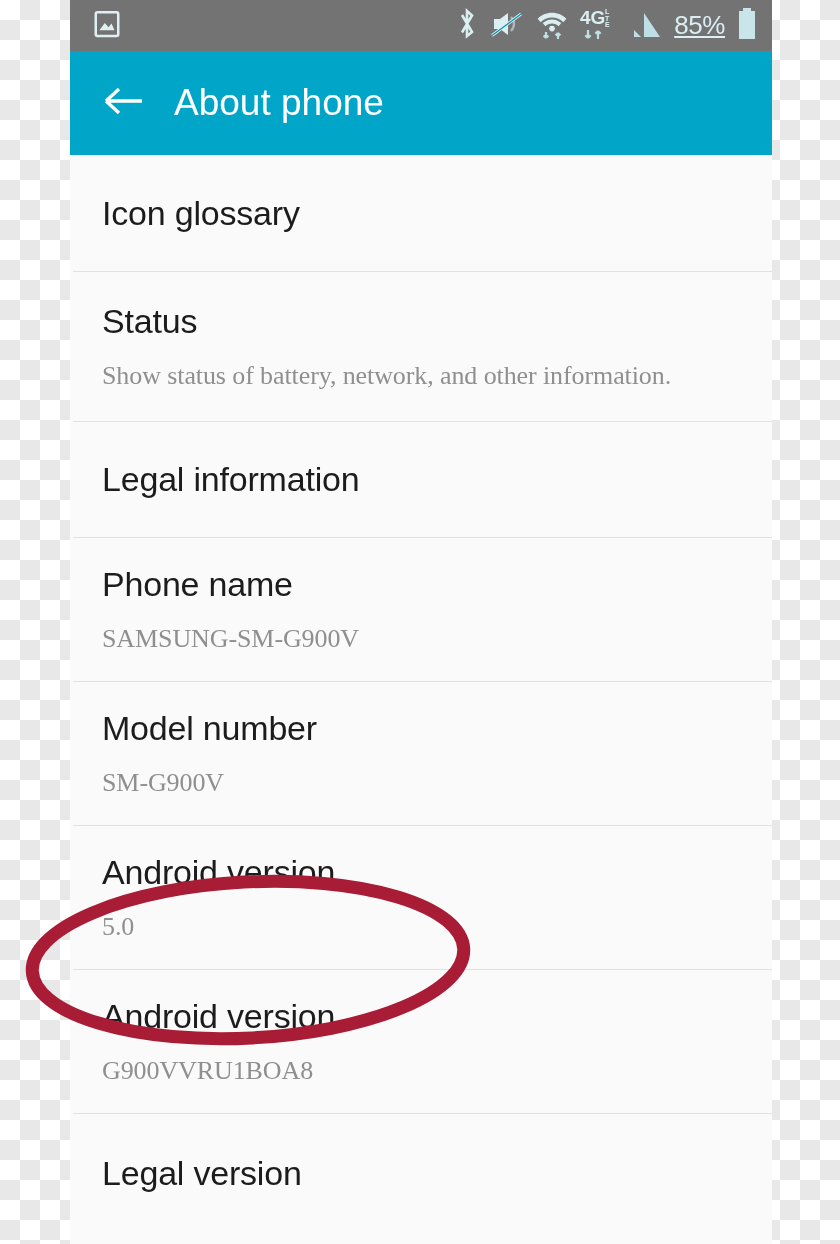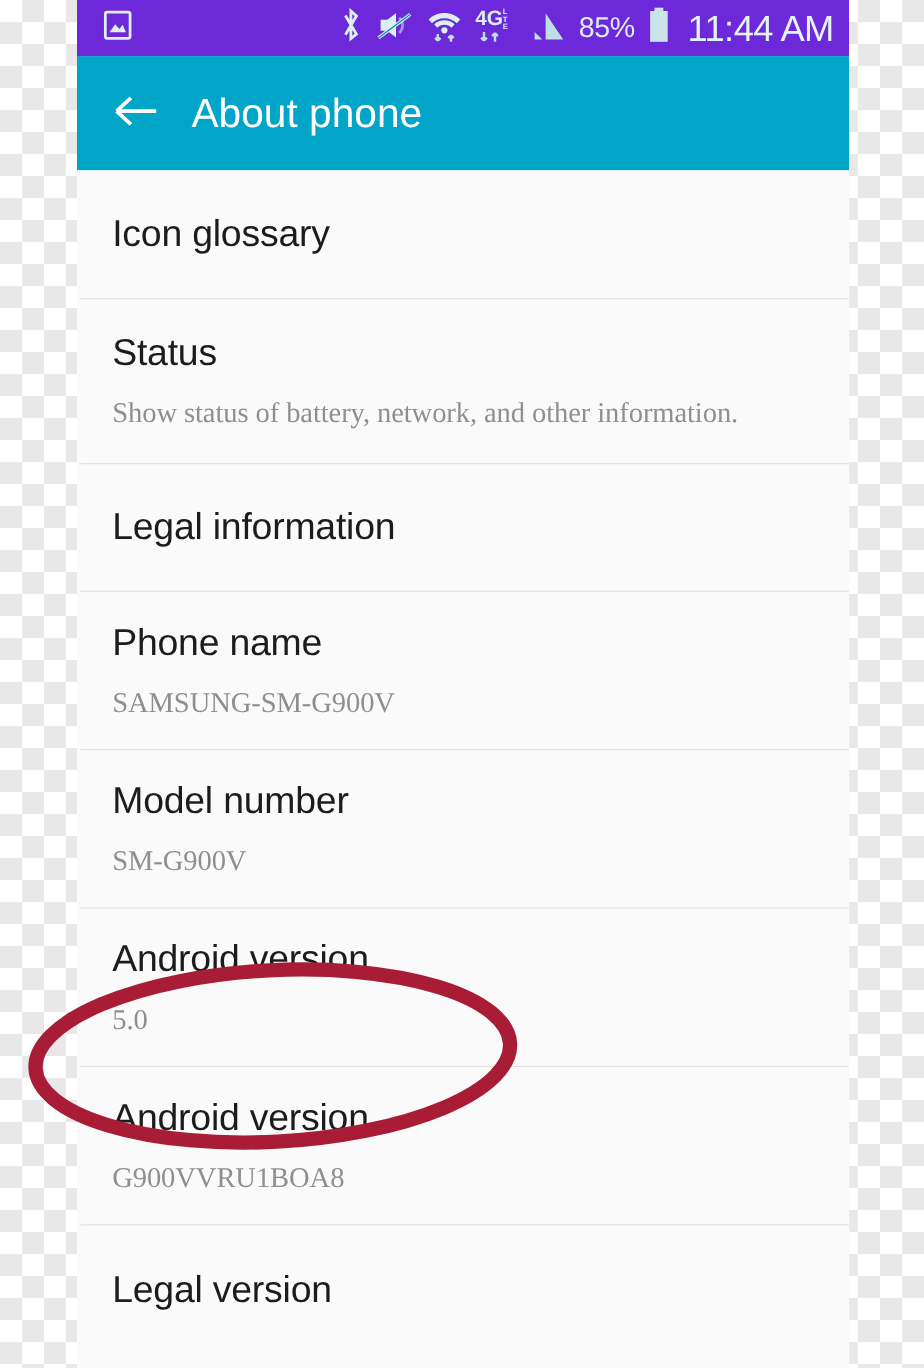--- a/index.html
+++ b/index.html
@@ -36,26 +36,27 @@
     width: 702px;
     height: 1244px;
     background: #fafafa;
     overflow: hidden;
   }
 
   
   #status-bar {
     position: relative;
     height: 51px;
-    background: #6d28d9;
+    background: #737373;
     display: flex;
     align-items: center;
     padding: 0 14px 0 22px;
     box-sizing: border-box;
     color: #dff0f4;
+    text-decoration: underline;
   }
   #status-left { display: flex; align-items: center; }
   #status-right {
     margin-left: auto;
     display: flex;
     align-items: center;
     gap: 11px;
   }
   .sbicon { display: block; }
   #battery-pct {
@@ -218,21 +219,20 @@
 
         <span id="battery-pct">85%</span>
 
         <span class="sbicon">
           <svg width="22" height="34" viewBox="0 0 22 34">
             <rect x="7" y="1" width="8" height="3.4" fill="#c9e5ea"></rect>
             <rect x="3" y="4" width="16" height="28" fill="#c9e5ea"></rect>
           </svg>
         </span>
 
-        <span id="clock">11:44 AM</span>
       </div>
     </div>
 
     <div id="toolbar">
       <div id="back-button">
         <span>
           <svg width="44" height="34" viewBox="0 0 44 34">
             <path d="M4 17 L40 17 M4 17 L17 5 M4 17 L17 29" fill="none" stroke="#ffffff" stroke-width="3.4" stroke-linecap="butt" stroke-linejoin="miter"></path>
           </svg>
         </span>

